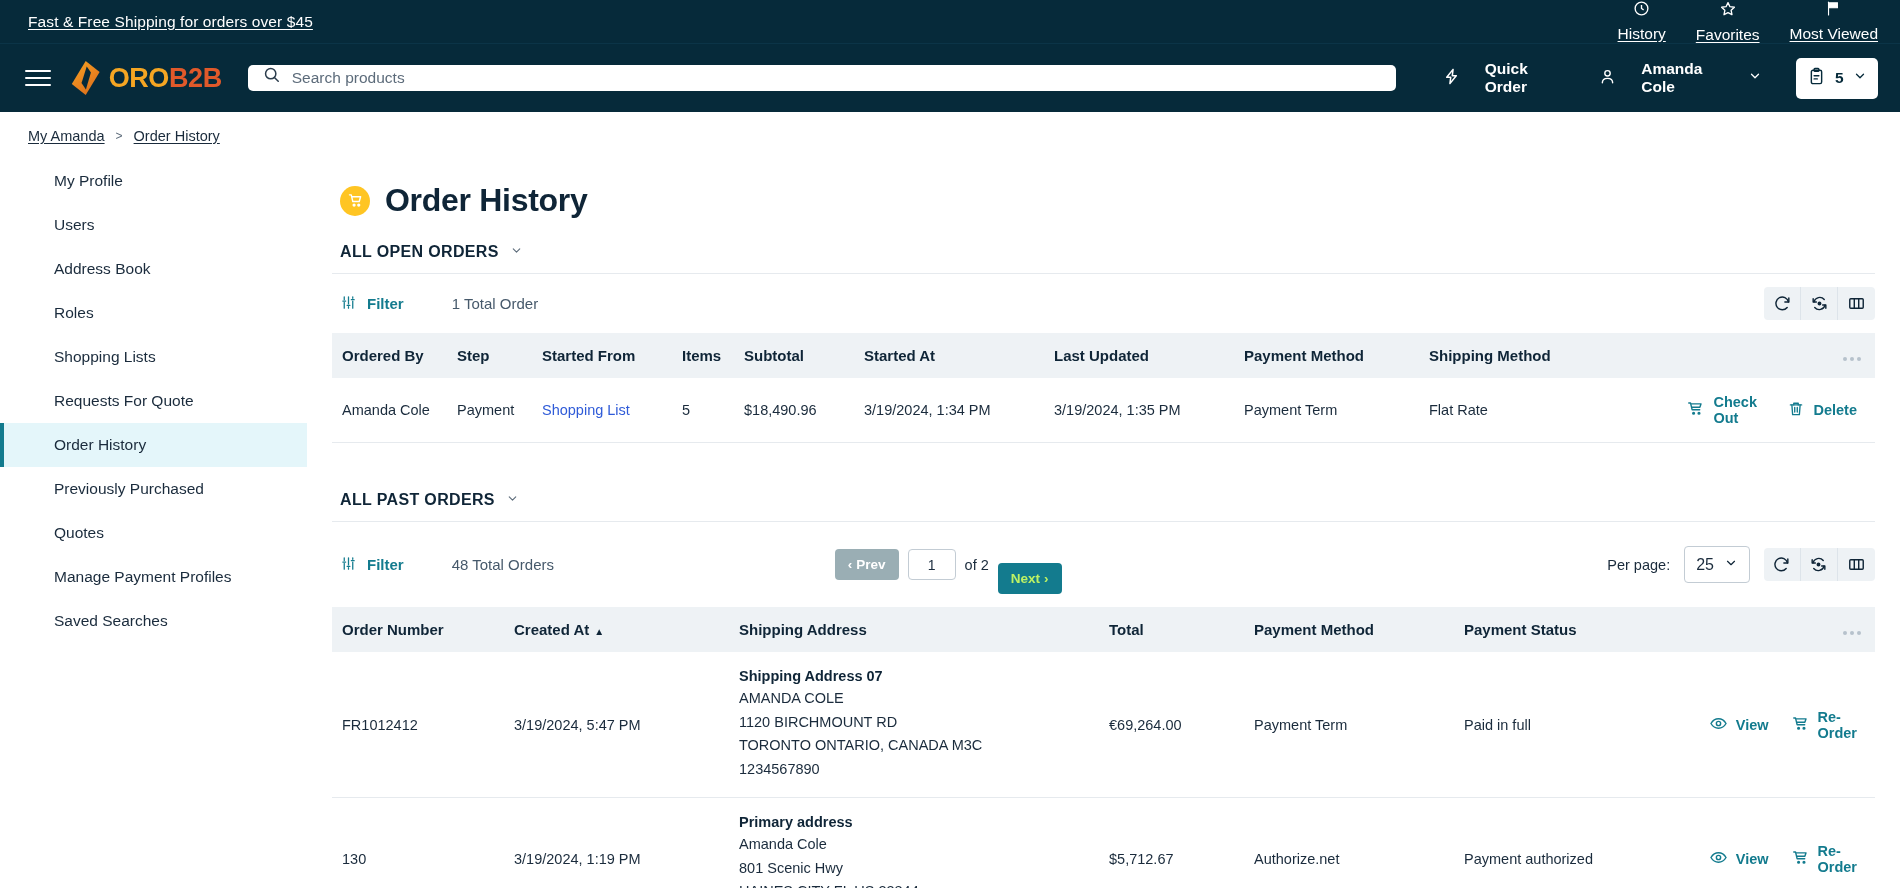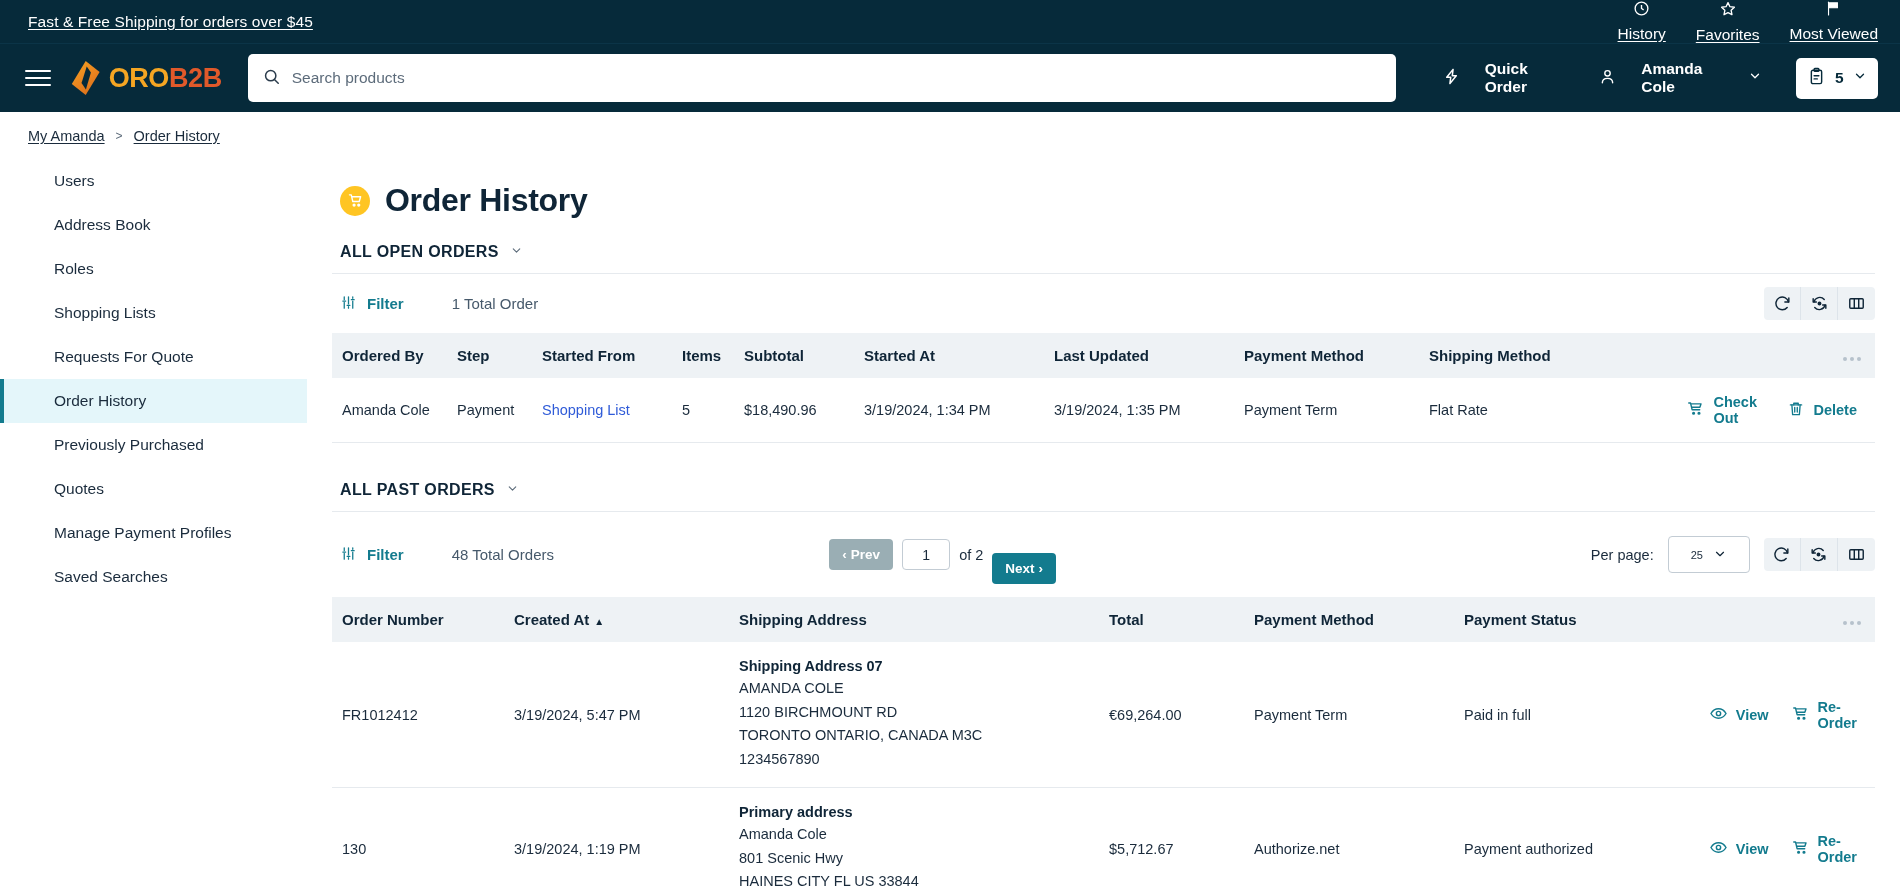--- a/index.html
+++ b/index.html
@@ -65,24 +65,24 @@
     width:36%; height:68%;
     background:#062a3a;
     clip-path: polygon(60% 0%, 100% 26%, 52% 100%, 10% 72%);
   }
   .logo-text { font-size: 27px; font-weight: 700; letter-spacing: -.4px; }
   .logo-text .o { color: #f5a623; }
   .logo-text .b { color: #e0592a; }
 
   .search-box {
     flex: 0 0 1148px;
-    height: 48px;
+    height: 26px;
     background: #ffffff;
     border-radius: 5px;
-    display: flex; align-items: center;
+    display: flex; 
     padding: 0 14px;
     gap: 11px;
     margin-right: 28px;
   }
   .search-box input {
     border: none; outline: none; flex: 1;
     font-size: 15.5px; color: #3c4a58;
     font-family: "Liberation Sans", sans-serif;
     background: transparent;
   }
@@ -168,34 +168,34 @@
 
   .pager { display: flex; align-items: center; gap: 9px; margin: 0 auto; }
   .pg-btn {
     height: 31px; padding: 0 13px;
     border-radius: 4px; border: none;
     display: flex; align-items: center; gap: 4px;
     font-size: 13.5px; font-weight: 700; cursor: pointer;
     font-family: "Liberation Sans", sans-serif;
   }
   .pg-prev { background: #9aaeb4; color: #ffffff; }
-  .pg-next { background: #137b8e; color: #ffffff; margin-top: 28px; }
+  .pg-next { background: #137b8e; color: #bef264; margin-top: 28px; }
   .pg-input {
     width: 48px; height: 31px; border: 1px solid #c3ccd4; border-radius: 4px;
     text-align: center; font-size: 14px; color: #1a2b3c;
     font-family: "Liberation Sans", sans-serif; outline: none; background:#fff;
   }
   .pg-of { font-size: 14.5px; color: #1a2b3c; }
 
   .toolbar-right { display: flex; align-items: center; gap: 14px; margin-left: auto; }
   .perpage-label { font-size: 14.5px; color: #1a2b3c; }
   .perpage-select {
     height: 37px; min-width: 63px; border: 1px solid #c3ccd4; border-radius: 4px;
     display: flex; align-items: center; justify-content: center; gap: 10px;
-    font-size: 11px; cursor: pointer; padding: 0 22px; background: #fff;
+    font-size: 16px; cursor: pointer; padding: 0 11px; background: #fff;
   }
   .icon-group { display: flex; align-items: center; background: #eef2f5; border-radius: 4px; }
   .icon-btn {
     width: 37px; height: 33px;
     display: flex; align-items: center; justify-content: center;
     cursor: pointer;
     border-right: 1px solid #dde4ea;
   }
   .icon-btn:last-child { border-right: none; }
 
@@ -346,20 +346,23 @@
 
   <div class="breadcrumb">
     <a>My Amanda</a>
     <span class="sep">&gt;</span>
     <a>Order History</a>
   </div>
 
   <div class="content">
 
     <nav class="sidebar">
+      <div class="side-item">
+          <span>My Profile</span>
+        </div>
       <div class="side-item">
           <span>Users</span>
         </div>
       <div class="side-item">
           <span>Address Book</span>
         </div>
       <div class="side-item">
           <span>Roles</span>
         </div>
       <div class="side-item">
@@ -512,21 +515,21 @@
                     </span>
                     <span>Delete</span>
                   </div>
                 </div>
               </td>
             </tr>
           </tbody>
         </table>
       </div>
 
-      <div class="section-head" style="margin-top:38px">
+      <div class="section-head" style="margin-top:48px">
         <span>ALL PAST ORDERS</span>
         <span>
           <svg width="13" height="13" viewBox="0 0 24 24" fill="none" stroke="#5c6b7a" stroke-width="2" stroke-linecap="round" stroke-linejoin="round">
               <path d="M6 9l6 6 6-6"></path>
             </svg>
         </span>
       </div>
 
       <div class="grid-block">
 

